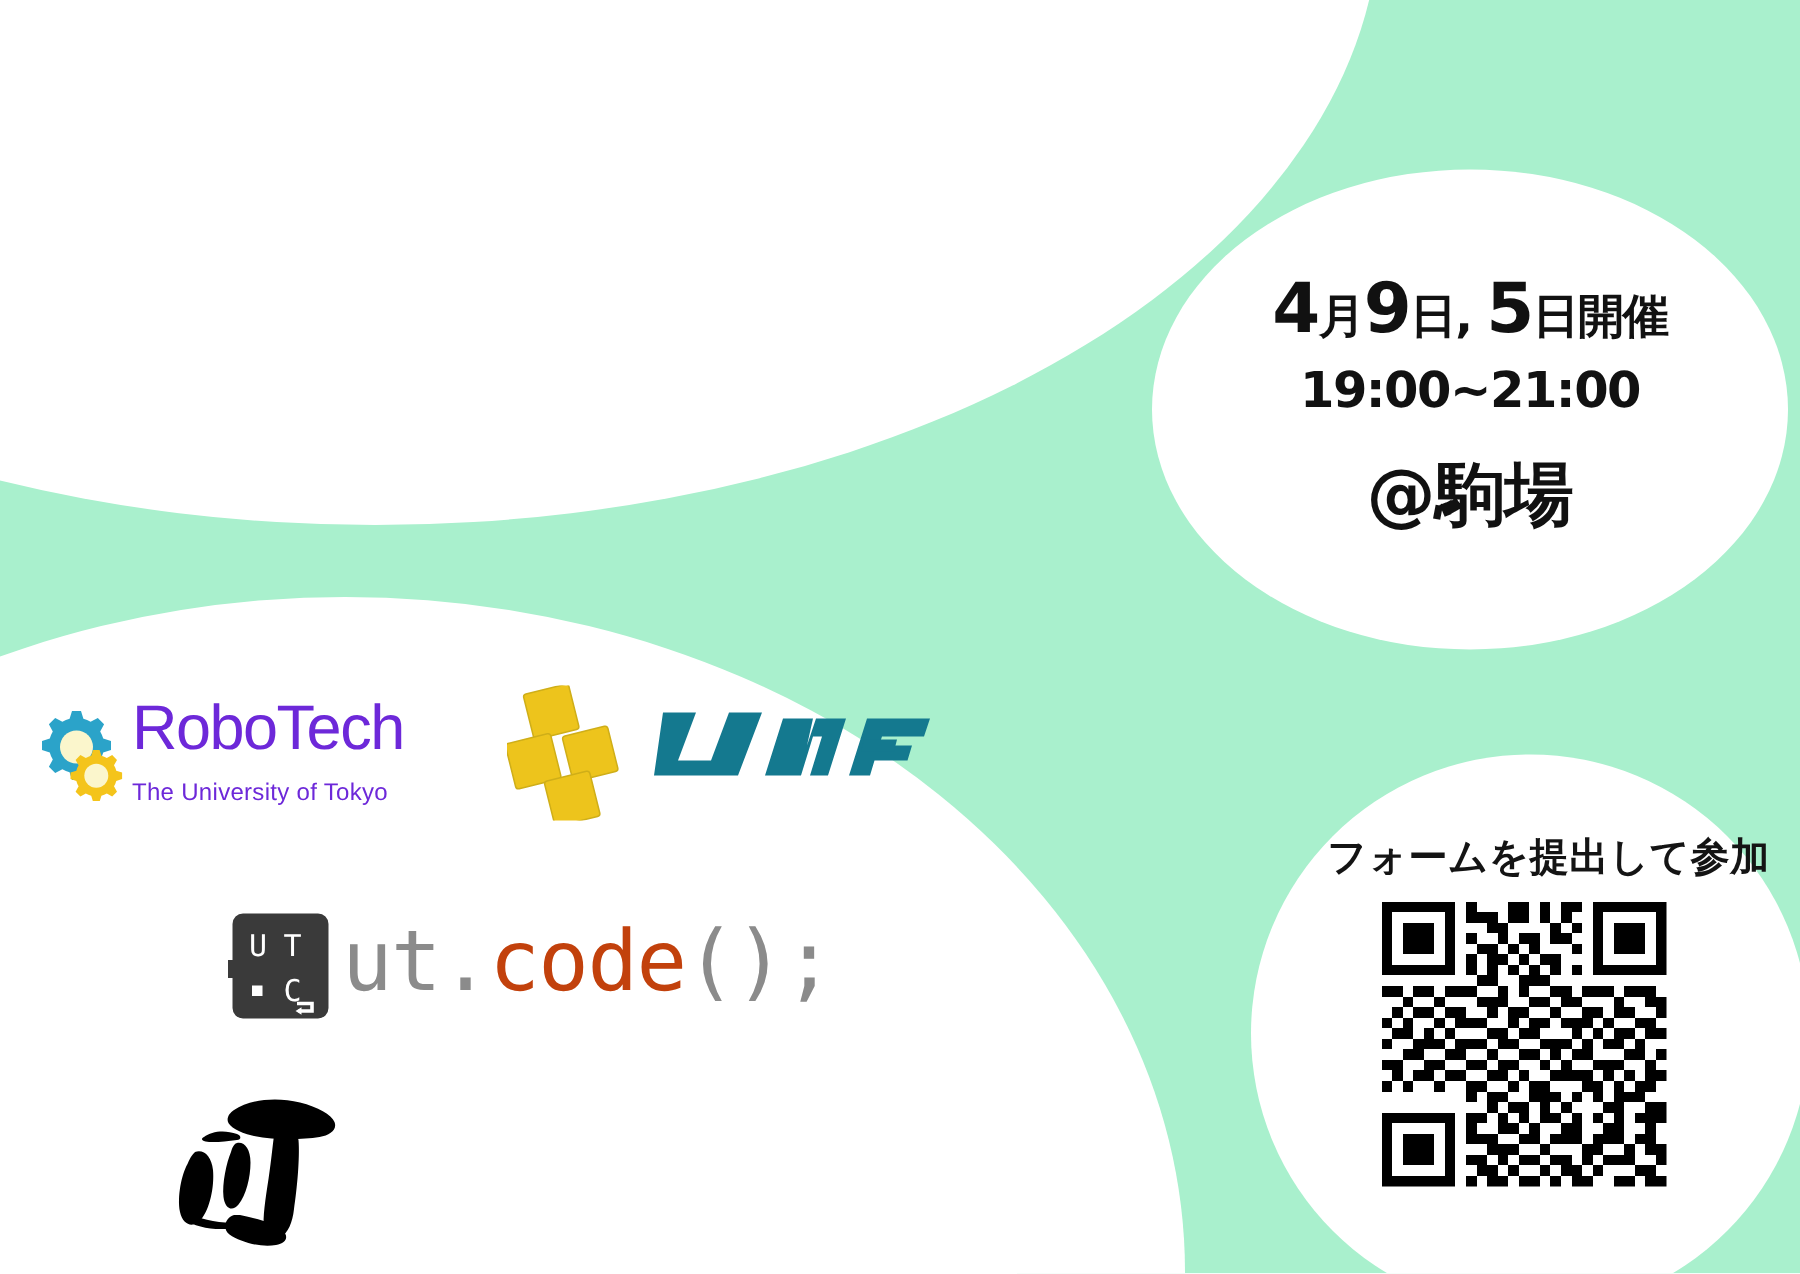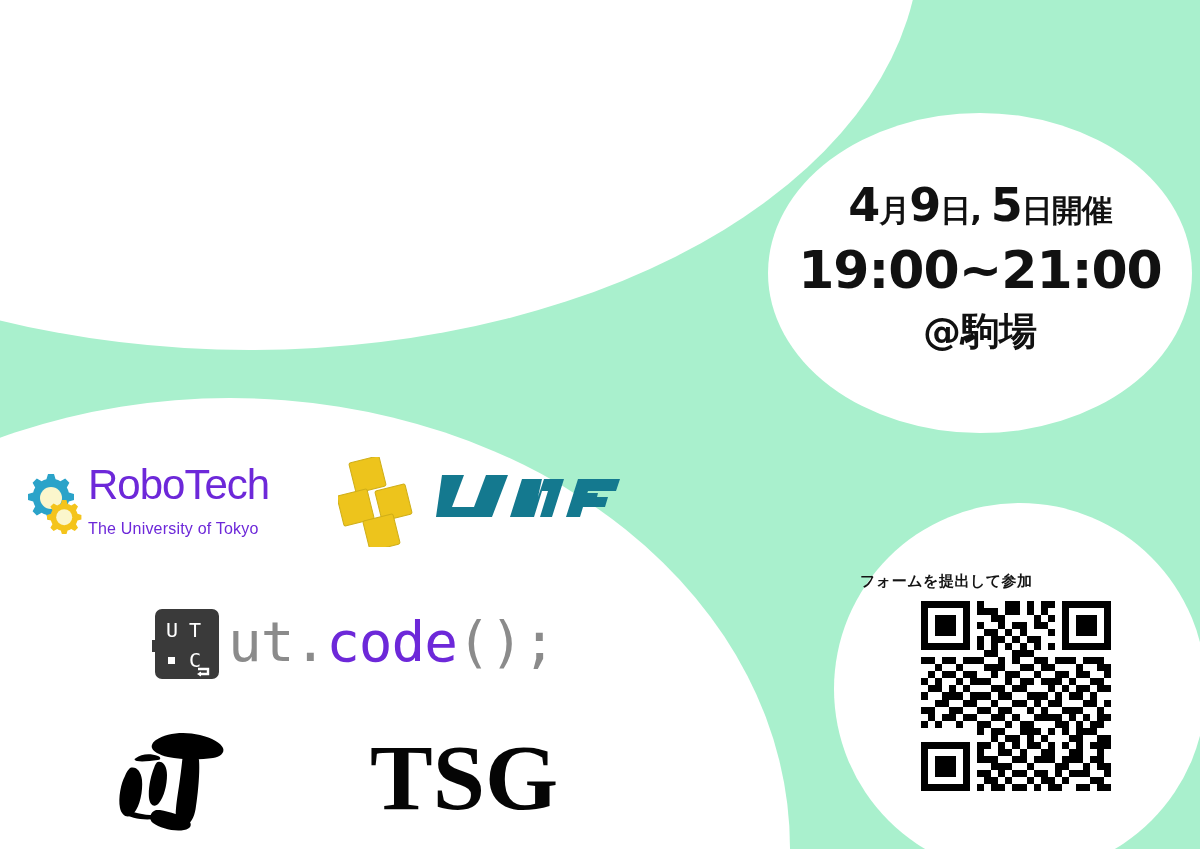--- a/index.html
+++ b/index.html
@@ -92,41 +92,41 @@
   .date-line1{
     font-size:46px;
     font-weight:800;
     letter-spacing:-1px;
     white-space:nowrap;
     line-height:1.12;
   }
   .date-line1 .sm{font-size:31px;font-weight:700;}
   .date-line1 .comma{font-size:31px;}
   .date-line2{
-    font-size:52px;
+    font-size:33px;
     font-weight:600;
     letter-spacing:-1px;
     margin-top:8px;
     white-space:nowrap;
   }
   .date-line3{
-    font-size:38px;
+    font-size:46px;
     font-weight:600;
-    margin-top:6px;
+    margin-top:20px;
     white-space:nowrap;
   }
 
   
   .qr-caption{
     position:absolute;
     left:860px;
-    top:572px;
+    top:554px;
     width:320px;
-    text-align:left;
-    font-size:15px;
+    text-align:right;
+    font-size:26px;
     font-weight:800;
     color:#141414;
     letter-spacing:0.5px;
     font-family:"DejaVu Sans","Liberation Sans",sans-serif;
     white-space:nowrap;
   }
   .qr-wrap{
     position:absolute;
     left:921px;
     top:601px;
@@ -166,21 +166,21 @@
   .utc-text{
     position:absolute;left:76px;top:0px;
     font-family:"DejaVu Sans Mono","Liberation Mono",monospace;
     font-size:56px;
     font-weight:400;
     letter-spacing:-1px;
     color:#8b8b8b;
     white-space:nowrap;
     line-height:76px;
   }
-  .utc-green{color:#6d28d9;}
+  .utc-green{color:#c2410c;}
 
   
   .logo-brush{left:100px;top:724px;width:132px;height:112px;}
 
   
   .logo-tsg{
     left:370px;top:727px;width:230px;height:100px;
     font-family:"Liberation Serif","DejaVu Serif",serif;
     font-size:94px;
     font-weight:700;
@@ -286,15 +286,14 @@
 
         <path d="M58 38 c5 -1 9 4 9 13 c0 10 -3 22 -8 28 c-4 5 -9 3 -10 -5 c-1 -9 2 -23 5 -30 c1 -4 3 -6 4 -6 z"></path>
 
         <path d="M24 84 c9 5 23 8 35 7 c3 0 4 2 1 3 c-13 3 -29 1 -37 -5 c-2 -2 -1 -6 1 -5 z"></path>
 
         <path d="M36 34 c5 -4 14 -5 22 -2 c3 1 3 4 0 4 c-8 1 -16 2 -21 1 c-3 -1 -3 -2 -1 -3 z"></path>
       </g>
     </svg>
   </div>
 
-  <div class="logo logo-tsg">TSG</div>
 
 </div>
 
 </body></html>

